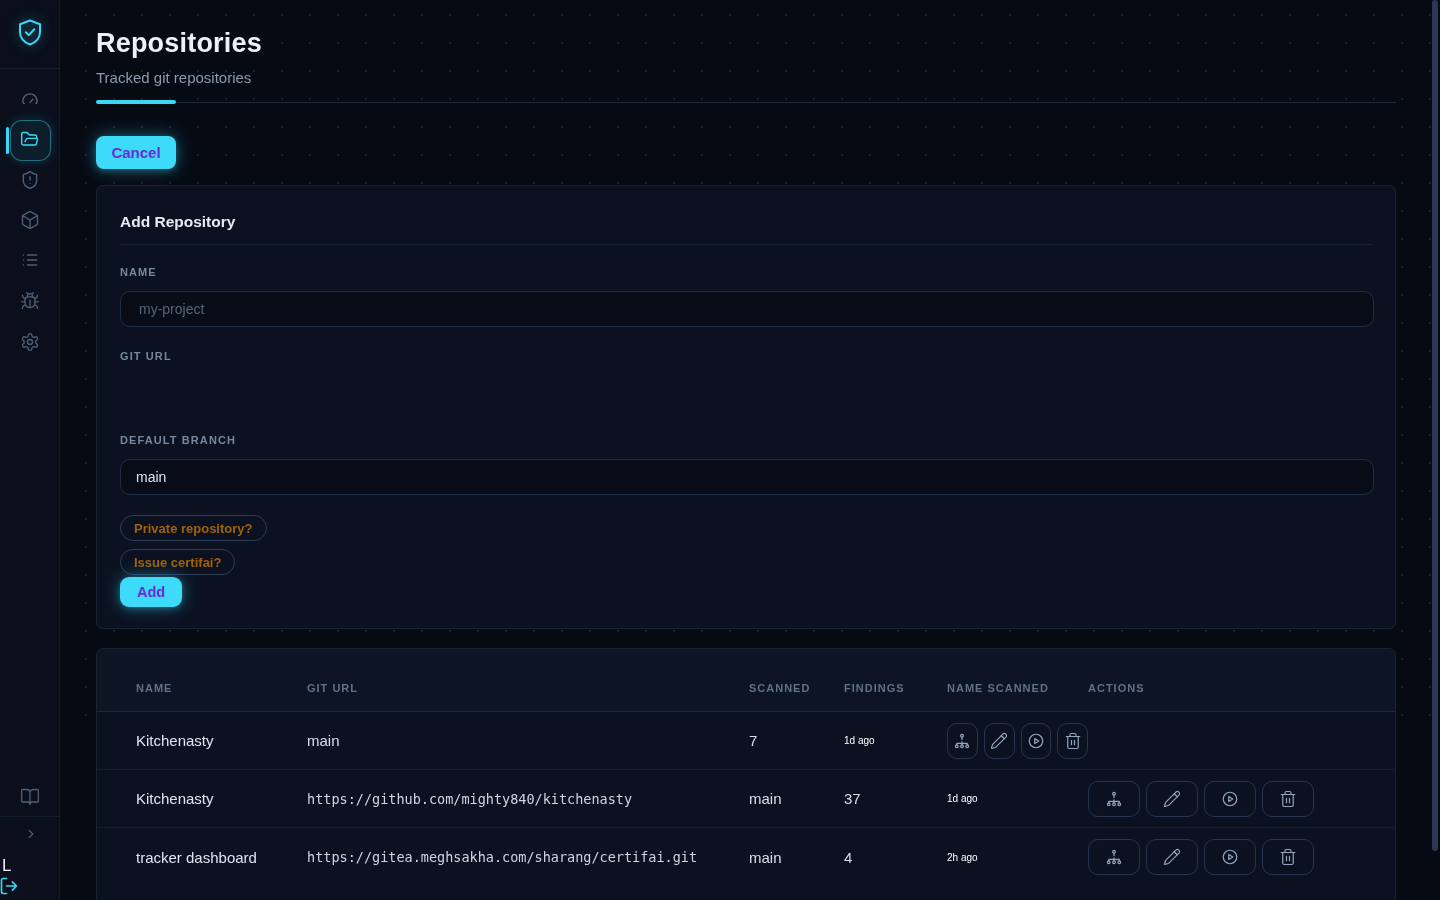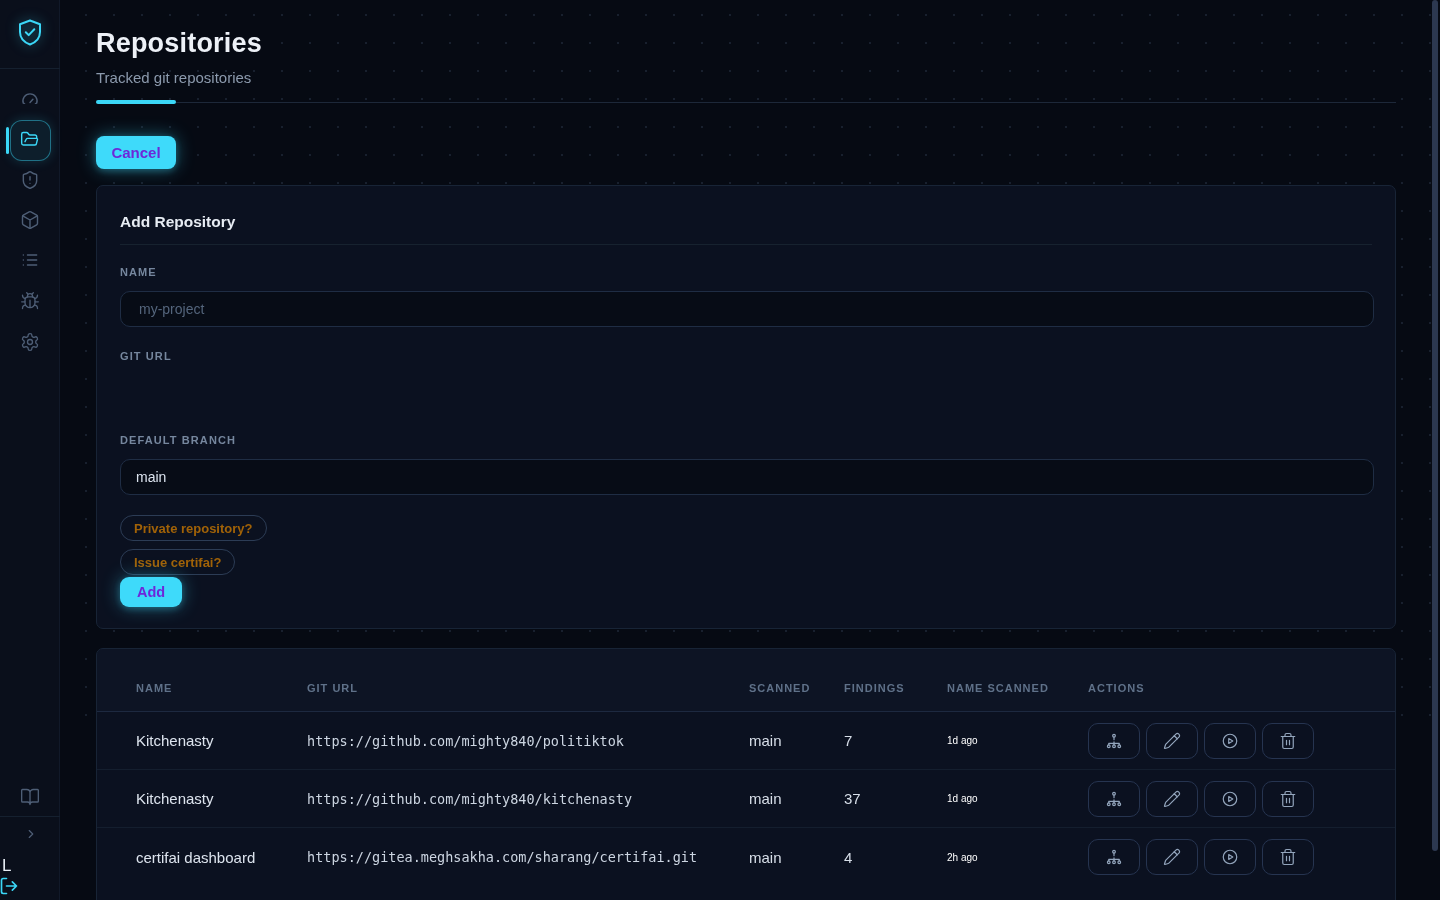--- a/index.html
+++ b/index.html
@@ -217,21 +217,20 @@
       <span>NAME</span>
       <span>GIT URL</span>
       <span>SCANNED</span>
       <span>FINDINGS</span>
       <span>NAME SCANNED</span>
       <span>ACTIONS</span>
     </div>
 
     <div class="tbl-row">
       <span class="cell-name">Kitchenasty</span>
-      <span class="cell-url">https://github.com/mighty840/politiktok</span>
       <span class="cell-branch">main</span>
       <span class="cell-findings">7</span>
       <span class="cell-scanned">1d ago</span>
       <span class="cell-actions">
         <button class="action-btn">
             <span>
               <svg width="18" height="18" viewBox="0 0 24 24" stroke-width="1.6">
                 <circle cx="12" cy="5" r="1.8"></circle>
                 <circle cx="5" cy="19" r="1.8"></circle>
                 <circle cx="12" cy="19" r="1.8"></circle>
@@ -304,21 +303,21 @@
             <span>
               <svg width="18" height="18" viewBox="0 0 24 24" stroke-width="1.6">
                 <path d="M3 6h18 M19 6v14a2 2 0 0 1-2 2H7a2 2 0 0 1-2-2V6 M8 6V4a2 2 0 0 1 2-2h4a2 2 0 0 1 2 2v2 M10 11v6 M14 11v6"></path>
               </svg>
             </span>
           </button>
       </span>
     </div>
 
     <div class="tbl-row">
-      <span class="cell-name">certifai dashboard</span>
+      <span class="cell-name">tracker dashboard</span>
       <span class="cell-url">https://gitea.meghsakha.com/sharang/certifai.git</span>
       <span class="cell-branch">main</span>
       <span class="cell-findings">4</span>
       <span class="cell-scanned">2h ago</span>
       <span class="cell-actions">
         <button class="action-btn">
             <span>
               <svg width="18" height="18" viewBox="0 0 24 24" stroke-width="1.6">
                 <circle cx="12" cy="5" r="1.8"></circle>
                 <circle cx="5" cy="19" r="1.8"></circle>

